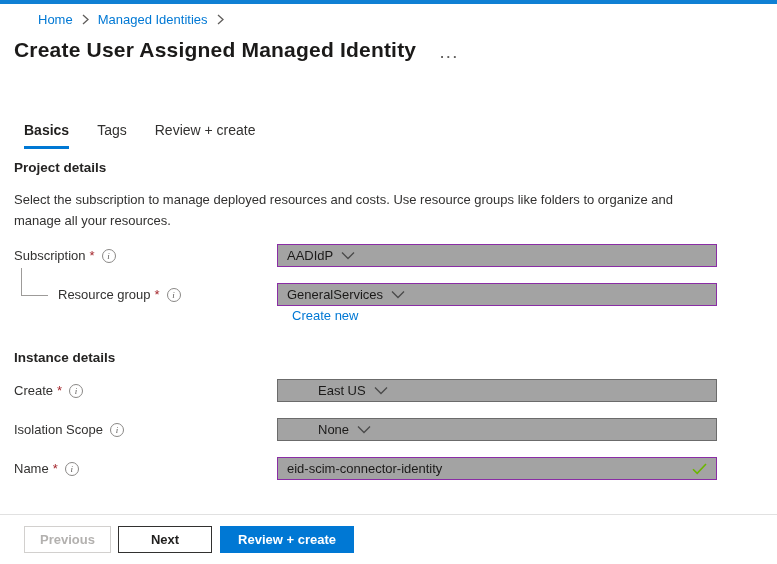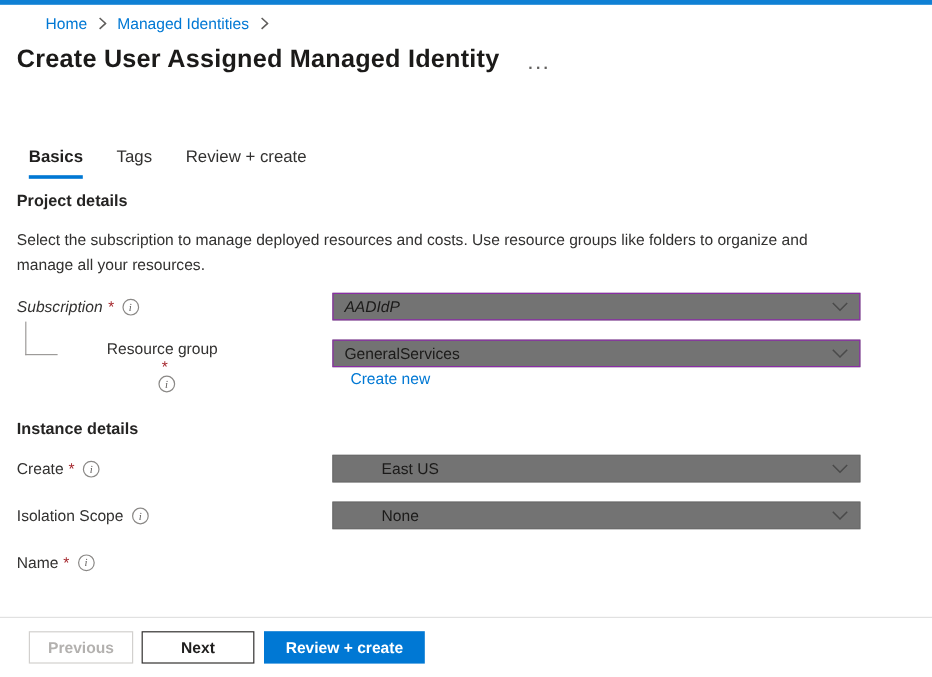--- a/index.html
+++ b/index.html
@@ -25,44 +25,44 @@
   .tab { margin-right:28px; padding-bottom:8px; color:#323130; cursor:pointer; }
   .tab.active { font-weight:700; border-bottom:3px solid #0078d4; color:#201f1e; }
 
   .section-heading { position:absolute; left:14px; font-size:13.5px; font-weight:700; color:#252423; }
   .heading-project { top:160px; }
   .heading-instance { top:350px; }
 
   .description { position:absolute; top:189px; left:14px; width:664px; font-size:13px; line-height:21px; color:#323130; }
 
   .row { position:absolute; left:0; width:777px; height:23px; }
-  .row-subscription { top:244px;font-style:italic; }
+  .row-subscription { top:244px; }
   .row-resource-group { top:283px; }
   .row-region { top:379px; }
   .row-isolation { top:418px; }
   .row-name { top:457px;text-decoration:underline; }
 
   .field-label { position:absolute; left:14px; top:0; height:23px; display:flex; align-items:center; font-size:13px; color:#323130; }
-  .row-resource-group .field-label { left:89px;flex-direction:column; }
+  .row-resource-group .field-label { left:58px; }
   .req { color:#a4262c; margin-left:4px; }
   .info-icon {
     display:inline-flex; align-items:center; justify-content:center;
     width:14px; height:14px; margin-left:7px; border:1px solid #8a8886; border-radius:50%;
     color:#605e5c; font-size:9px; font-style:italic; font-family:"Liberation Serif",serif;
     cursor:pointer; flex:0 0 auto;
   }
   .info-icon::after { content:"i"; }
 
   .connector { position:absolute; left:21px; top:268px; width:27px; height:28px;
     border-left:1px solid #9d9b99; border-bottom:1px solid #9d9b99; }
 
   .select-box, .input-box {
     position:absolute; left:277px; top:0; width:440px; height:23px;
-    display:flex; align-items:center; justify-content:space-between;
-    padding:0 9px; font-size:13px; color:#1b1a19; background:#737373; cursor:pointer;
+    display:flex; align-items:center; 
+    padding:0 9px; font-size:13px; color:#1b1a19; background:#a3a3a3; cursor:pointer;
   }
   .border-purple { border:1px solid #8a2da5; }
   .border-gray { border:1px solid #6b6b6b;padding-left:40px; }
   .chevron-icon { display:inline-flex; flex:0 0 auto; margin-left:8px; }
   .check-icon { display:inline-flex; flex:0 0 auto; margin-left:8px; }
 
   .input-box input {
     border:none; outline:none; flex:1 1 auto; font-size:13px; color:#1b1a19;
     font-family:"Liberation Sans","DejaVu Sans",sans-serif; background:transparent; height:100%;
   }
@@ -185,20 +185,28 @@
       </span>
     </div>
   </div>
 
   <div class="row row-name">
     <div class="field-label">
       <span>Name</span>
       <span class="req">*</span>
       <span class="info-icon"></span>
     </div>
+    <div class="input-box border-purple">
+      <input type="text" value="eid-scim-connector-identity" style="">
+      <span class="check-icon">
+        <svg width="15" height="12" viewBox="0 0 15 12">
+            <path d="M1 6.2 L5.2 10.4 L14 1" stroke="#6bb700" stroke-width="1.6" fill="none"></path>
+          </svg>
+      </span>
+    </div>
   </div>
 
   <div class="footer-divider"></div>
 
   <div class="footer">
     <button class="btn btn-previous" disabled="">Previous</button>
     <button class="btn btn-next">Next</button>
     <button class="btn btn-primary">Review + create</button>
   </div>
 

